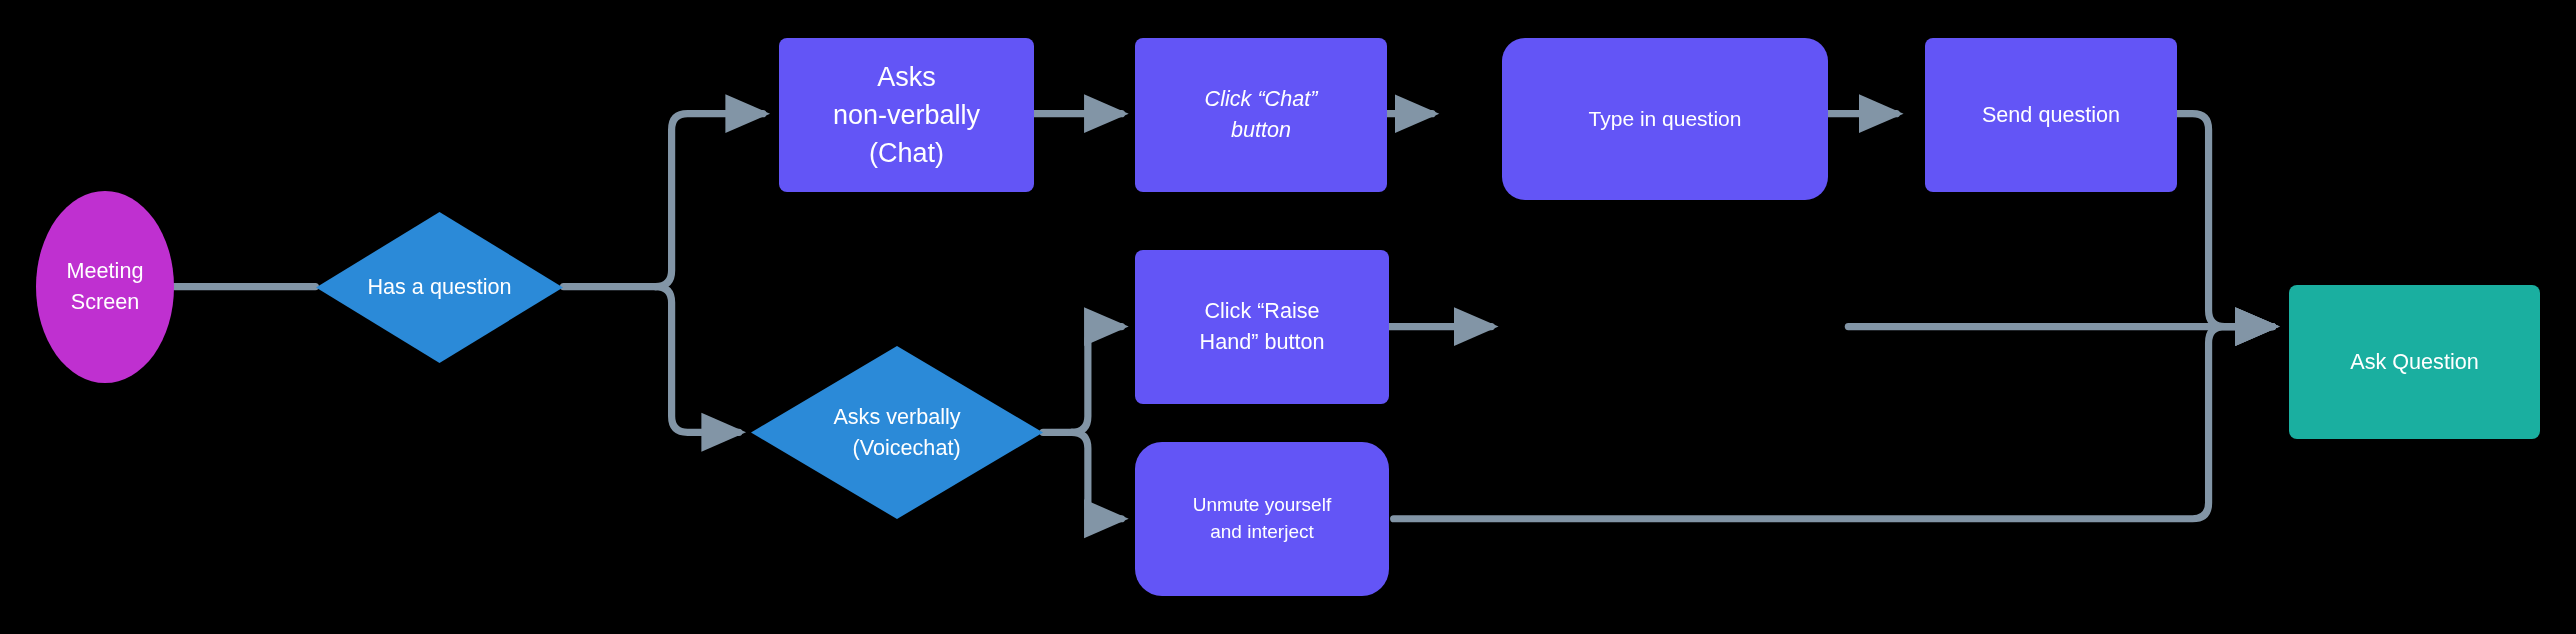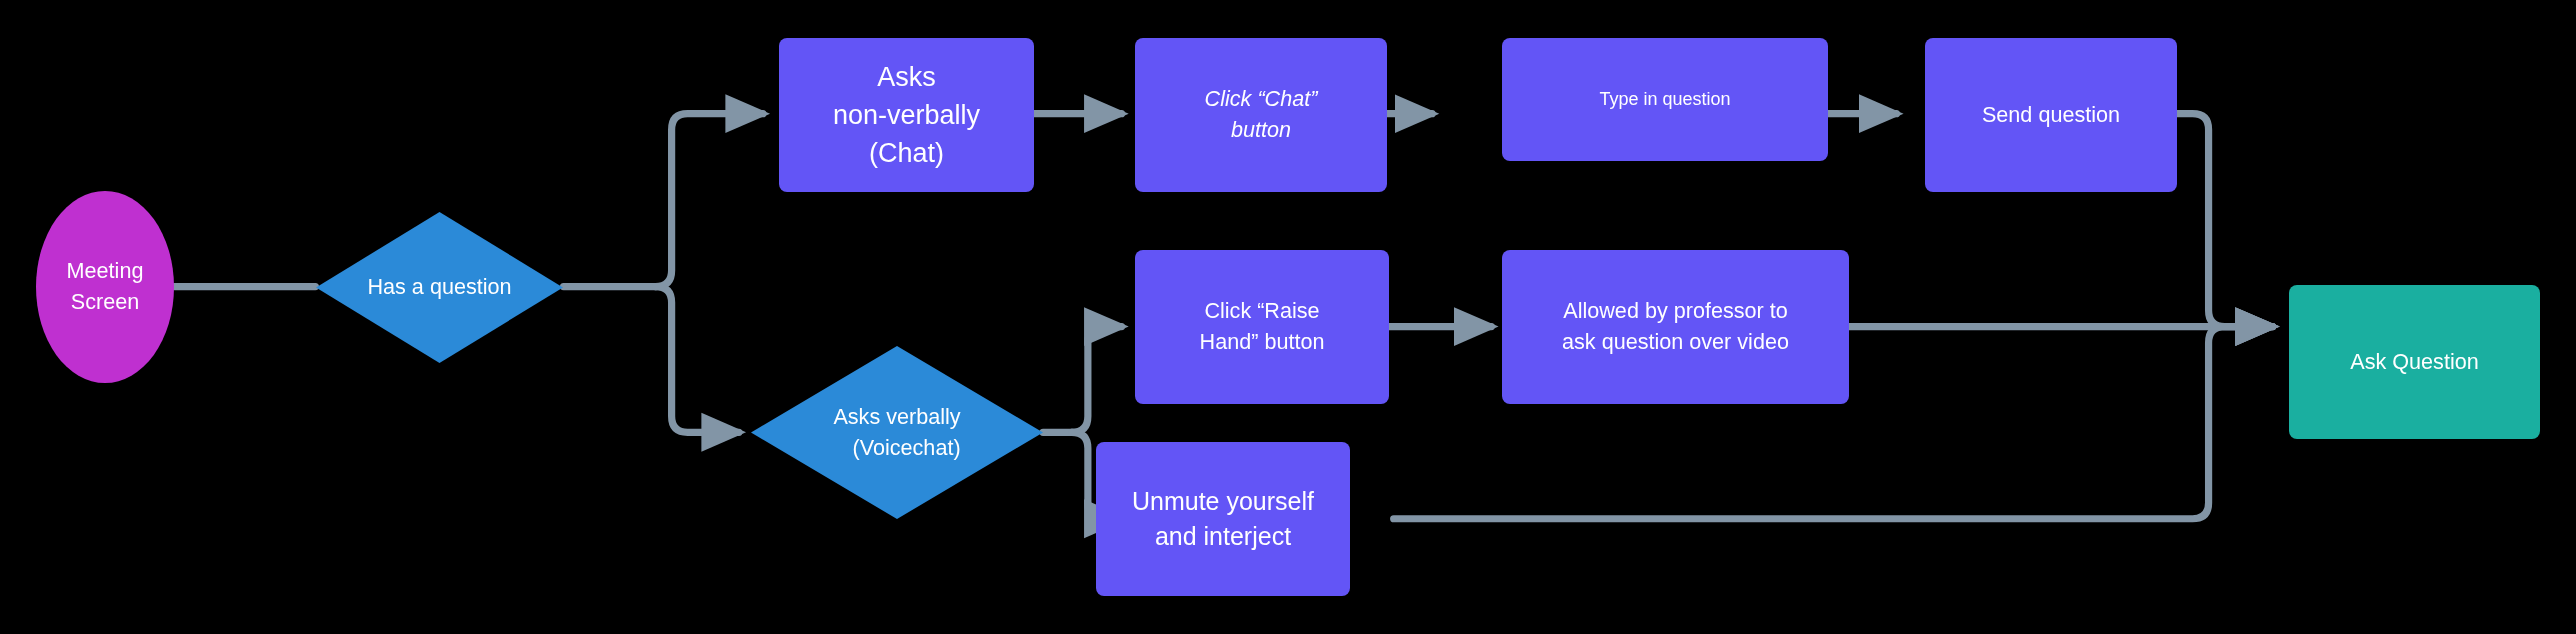--- a/index.html
+++ b/index.html
@@ -76,45 +76,41 @@
     <span class="lbl">Asks
 non-verbally
 (Chat)</span>
   </div>
 
   <div class="node rect purple" style="left:1135px;top:38px;width:252px;height:154px;font-size:21.6px;font-style:italic;">
     <span class="lbl">Click “Chat”
 button</span>
   </div>
 
-  <div class="node rect purple" style="left:1502px;top:38px;width:326px;height:123px;font-size:18px;">
+  <div class="node rect purple" style="left:1502px;top:38px;width:326px;height:162px;font-size:21px;border-radius:23px;">
     <span class="lbl">Type in question</span>
   </div>
 
   <div class="node rect purple" style="left:1925px;top:38px;width:252px;height:154px;font-size:21.6px;">
     <span class="lbl">Send question</span>
   </div>
 
   <div class="node diamond" style="left:751px;top:346px;width:292px;height:173px;font-size:21.6px;">
     <span class="dshape"></span>
     <span class="lbl">Asks verbally
 (Voicechat)</span>
   </div>
 
   <div class="node rect purple" style="left:1135px;top:250px;width:254px;height:154px;font-size:21.6px;">
     <span class="lbl">Click “Raise
 Hand” button</span>
   </div>
 
-  <div class="node rect purple" style="left:1502px;top:250px;width:347px;height:154px;font-size:21.6px;">
-    <span class="lbl">Allowed by professor to
-ask question over video</span>
-  </div>
 
-  <div class="node rect purple" style="left:1096px;top:442px;width:254px;height:154px;font-size:25px;">
+  <div class="node rect purple" style="left:1135px;top:442px;width:254px;height:154px;font-size:19px;border-radius:27px;">
     <span class="lbl">Unmute yourself
 and interject</span>
   </div>
 
   <div class="node rect teal" style="left:2289px;top:250px;width:251px;height:154px;font-size:21.6px;margin-top:35px;">
     <span class="lbl">Ask Question</span>
   </div>
 
 </div>
 

